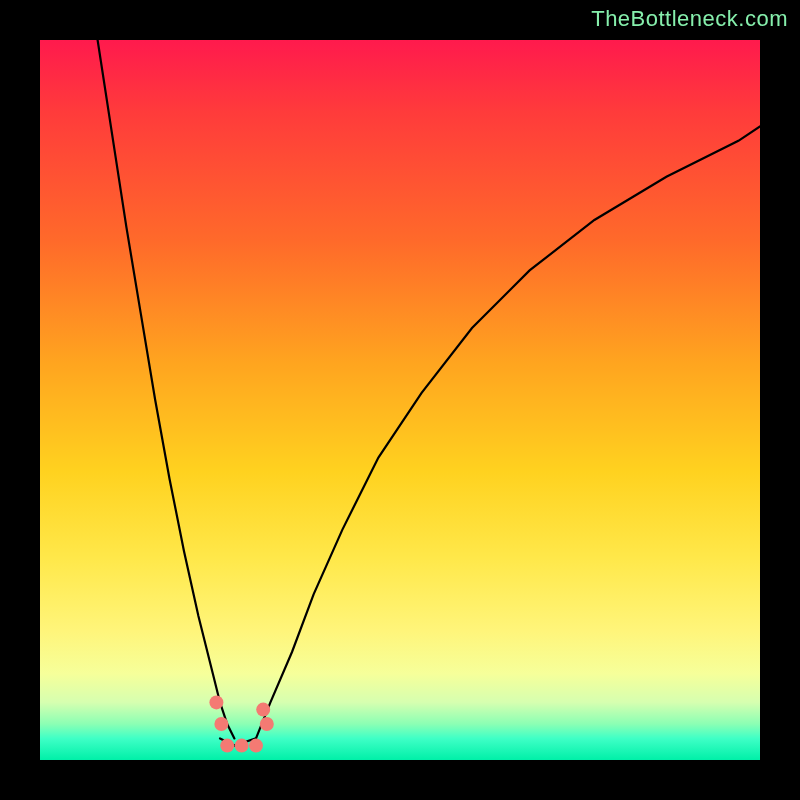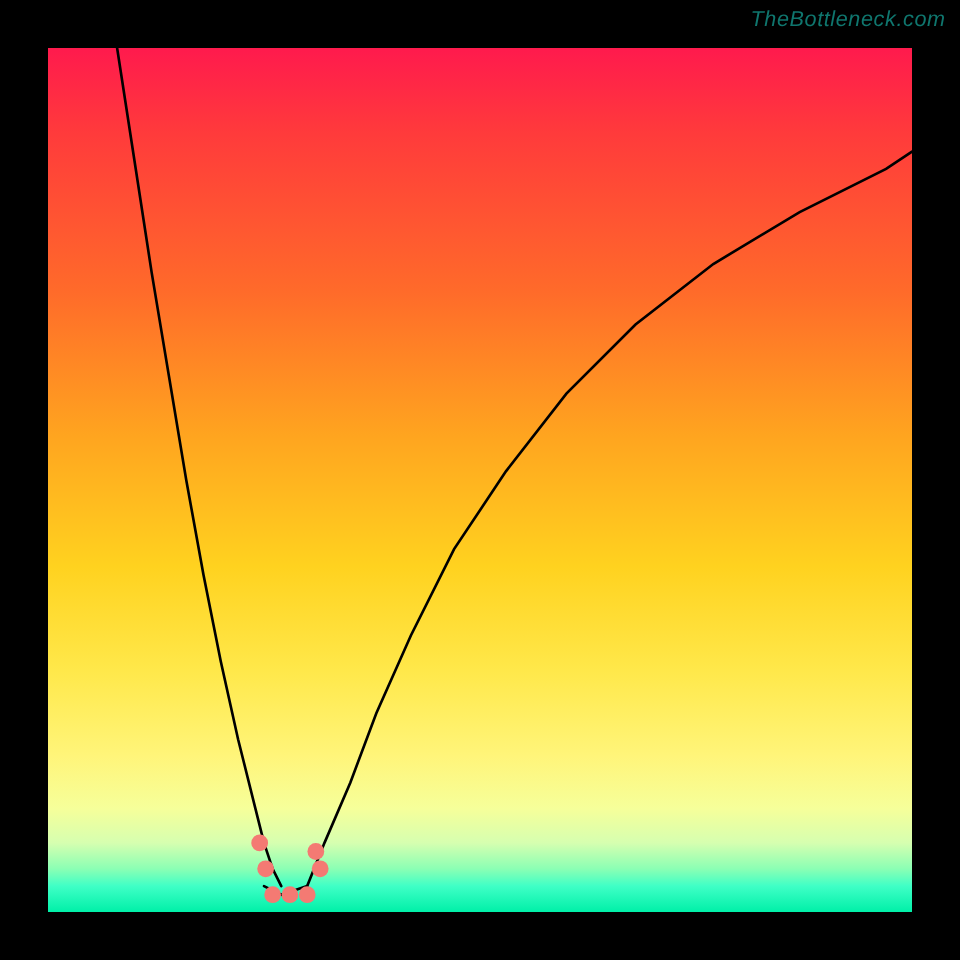--- a/index.html
+++ b/index.html
@@ -15,24 +15,23 @@
     position: absolute;
     left: 0; top: 0;
     width: 800px;
     height: 800px;
     background: #000;
   }
   .watermark {
     position: absolute;
     top: 6px;
     right: 12px;
-    color: #0f766e;
-    font-size: 18px;
+    color: #86efac;
+    font-size: 22px;
     letter-spacing: 0.5px;
-    font-style: italic;
   }
   .plot {
     position: absolute;
     left: 40px;
     top: 40px;
     width: 720px;
     height: 720px;
     background: linear-gradient(
       to bottom,
       #ff1a4d 0%,

